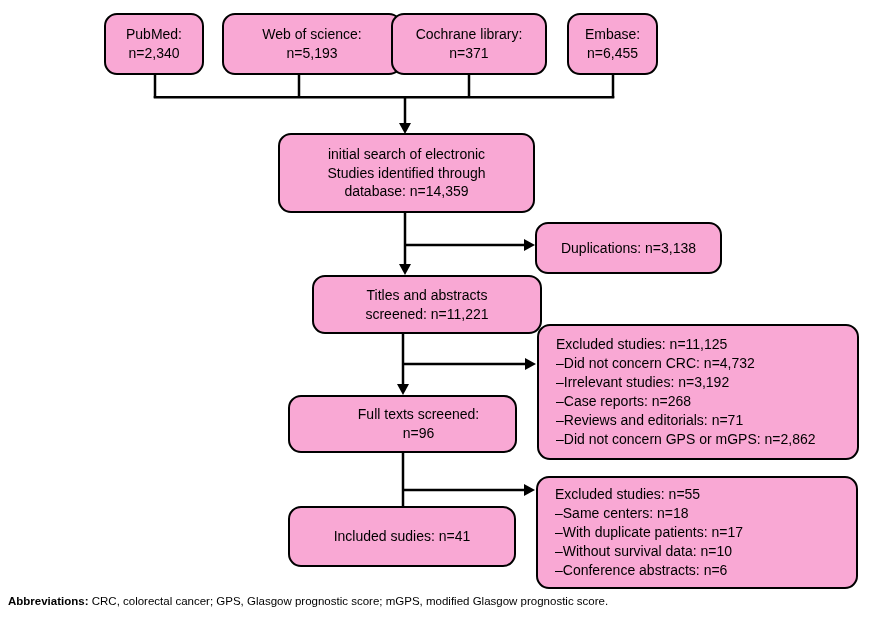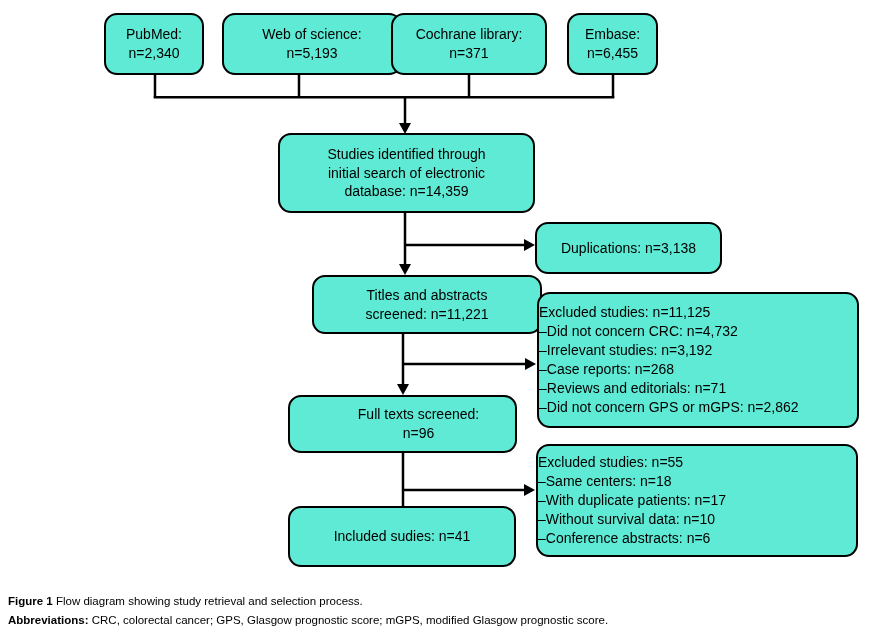--- a/index.html
+++ b/index.html
@@ -17,30 +17,30 @@
   }
   .connectors {
     position: absolute;
     left: 0; top: 0;
     width: 873px; height: 638px;
   }
   .box {
     position: absolute;
     border: 2.5px solid #000000;
     border-radius: 13px;
-    background: #5eead4;
+    background: #f9a8d4;
     display: flex;
     flex-direction: column;
     justify-content: center;
     font-size: 14px;
     line-height: 1.33;
     color: #000000;
   }
   .box.center { align-items: center; text-align: center; }
-  .box.left   { align-items: flex-start; text-align: right; padding-right: 6px; }
+  .box.left   { align-items: flex-start; text-align: right; padding-left: 17px; padding-right: 6px; margin-top: 32px; }
   .caption {
     position: absolute;
     left: 8px;
     top: 592px;
     font-size: 11.5px;
     line-height: 18.5px;
     color: #000000;
     white-space: nowrap;
   }
   .caption b { font-weight: bold; }
@@ -95,22 +95,22 @@
     <div>Cochrane library:</div>
     <div>n=371</div>
   </div>
 
   <div class="box center" style="left:567px; top:13px; width:91px; height:62px;">
     <div>Embase:</div>
     <div>n=6,455</div>
   </div>
 
   <div class="box center" style="left:278px; top:133px; width:257px; height:80px;">
+    <div>initial search of electronic</div>
     <div>Studies identified through</div>
-    <div>initial search of electronic</div>
     <div>database: n=14,359</div>
   </div>
 
   <div class="box center" style="left:535px; top:222px; width:187px; height:52px;justify-content:center;">
     <div>Duplications: n=3,138</div>
   </div>
 
   <div class="box center" style="left:288px; top:275px; width:230px; height:59px;margin-left:24px;">
     <div>Titles and abstracts</div>
     <div>screened: n=11,221</div>
@@ -136,17 +136,16 @@
     <div>–With duplicate patients: n=17</div>
     <div>–Without survival data: n=10</div>
     <div>–Conference abstracts: n=6</div>
   </div>
 
   <div class="box center" style="left:288px; top:506px; width:228px; height:61px;justify-content:center;">
     <div>Included sudies: n=41</div>
   </div>
 
   <div class="caption">
-    <div><b>Figure 1</b><span> Flow diagram showing study retrieval and selection process.</span></div>
     <div><b>Abbreviations:</b><span> CRC, colorectal cancer; GPS, Glasgow prognostic score; mGPS, modified Glasgow prognostic score.</span></div>
   </div>
 
 </div>
 
 </body></html>

